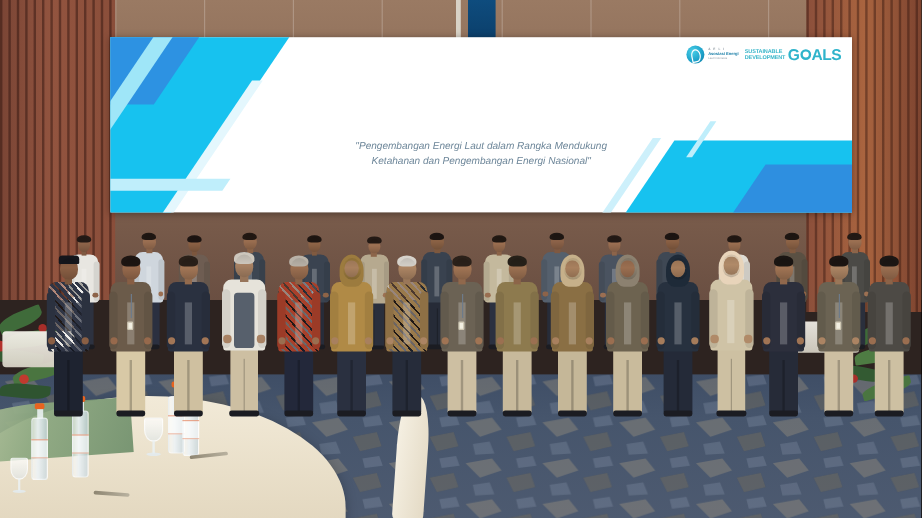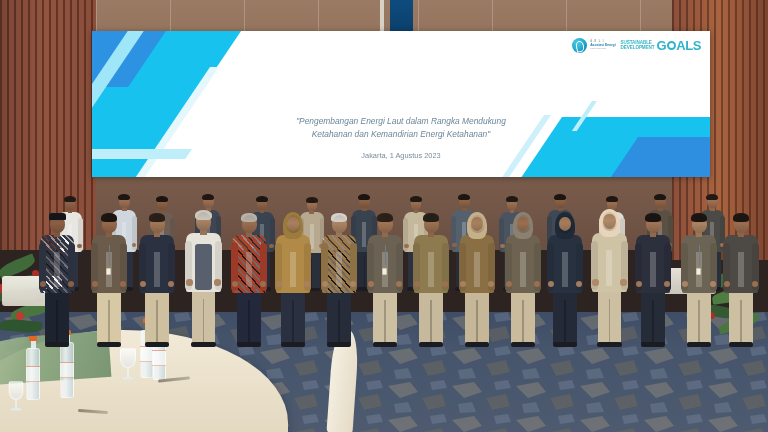--- a/index.html
+++ b/index.html
@@ -206,23 +206,22 @@
           <div class="sdg-goals">
             <span>G</span>
             <span class="sdg-o"></span>
             <span>ALS</span>
           </div>
         </div>
       </div>
 
       <div class="bn-sub">
         <div>"Pengembangan Energi Laut dalam Rangka Mendukung</div>
-        <div>Ketahanan dan Kemandirian Energi Ketahanan"</div>
-      </div>
-      <div class="bn-date">Jakarta, 1 Agustus 2023</div>
+        <div>Ketahanan dan Pengembangan Energi Nasional"</div>
+      </div>
     </div>
   </div>
 
   <div class="floor"></div>
   <svg class="floor-pat" viewBox="0 0 768 120" preserveAspectRatio="none">
     <defs>
       <pattern id="cp" width="64" height="34" patternUnits="userSpaceOnUse">
         <path d="M4 6 L26 2 L34 12 L16 18 Z" fill="#b9a884" opacity=".55"></path>
         <path d="M38 18 L58 14 L62 26 L44 30 Z" fill="#a89madd" opacity=".45"></path>
         <path d="M38 18 L58 14 L62 26 L44 30 Z" fill="#c0b08c" opacity=".45"></path>

